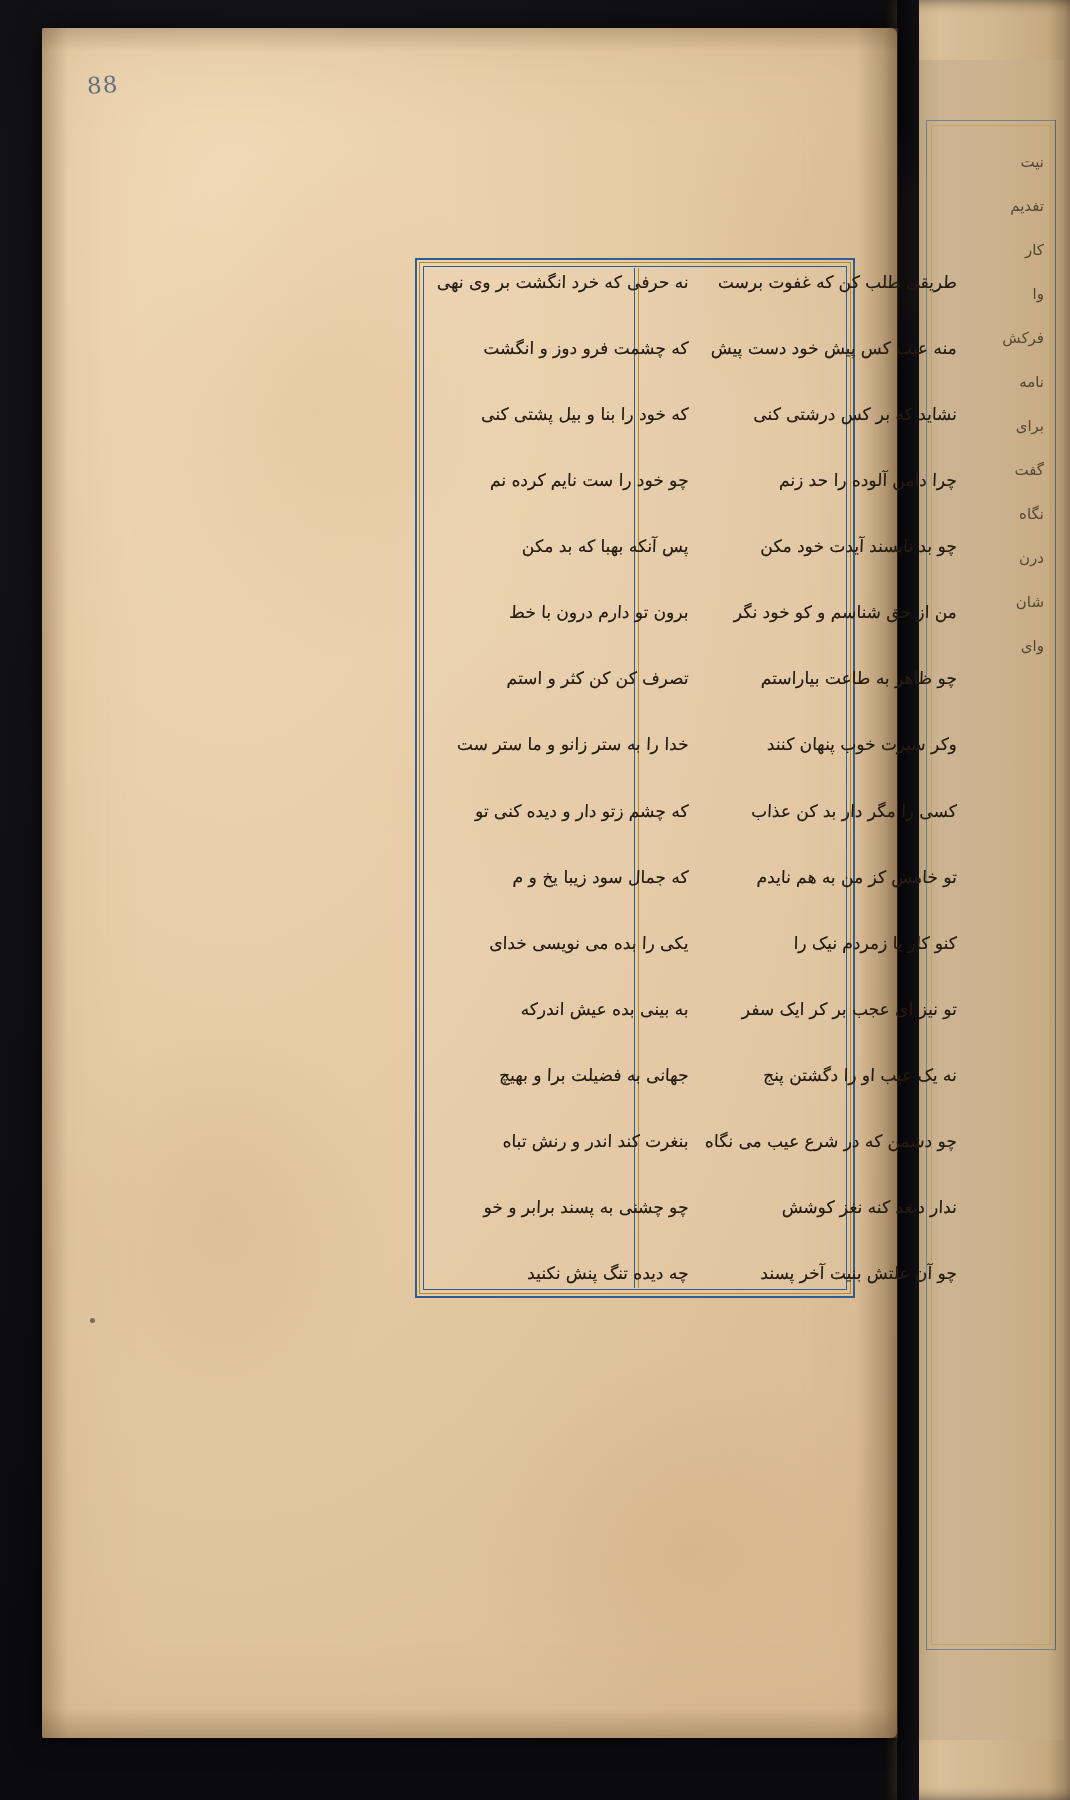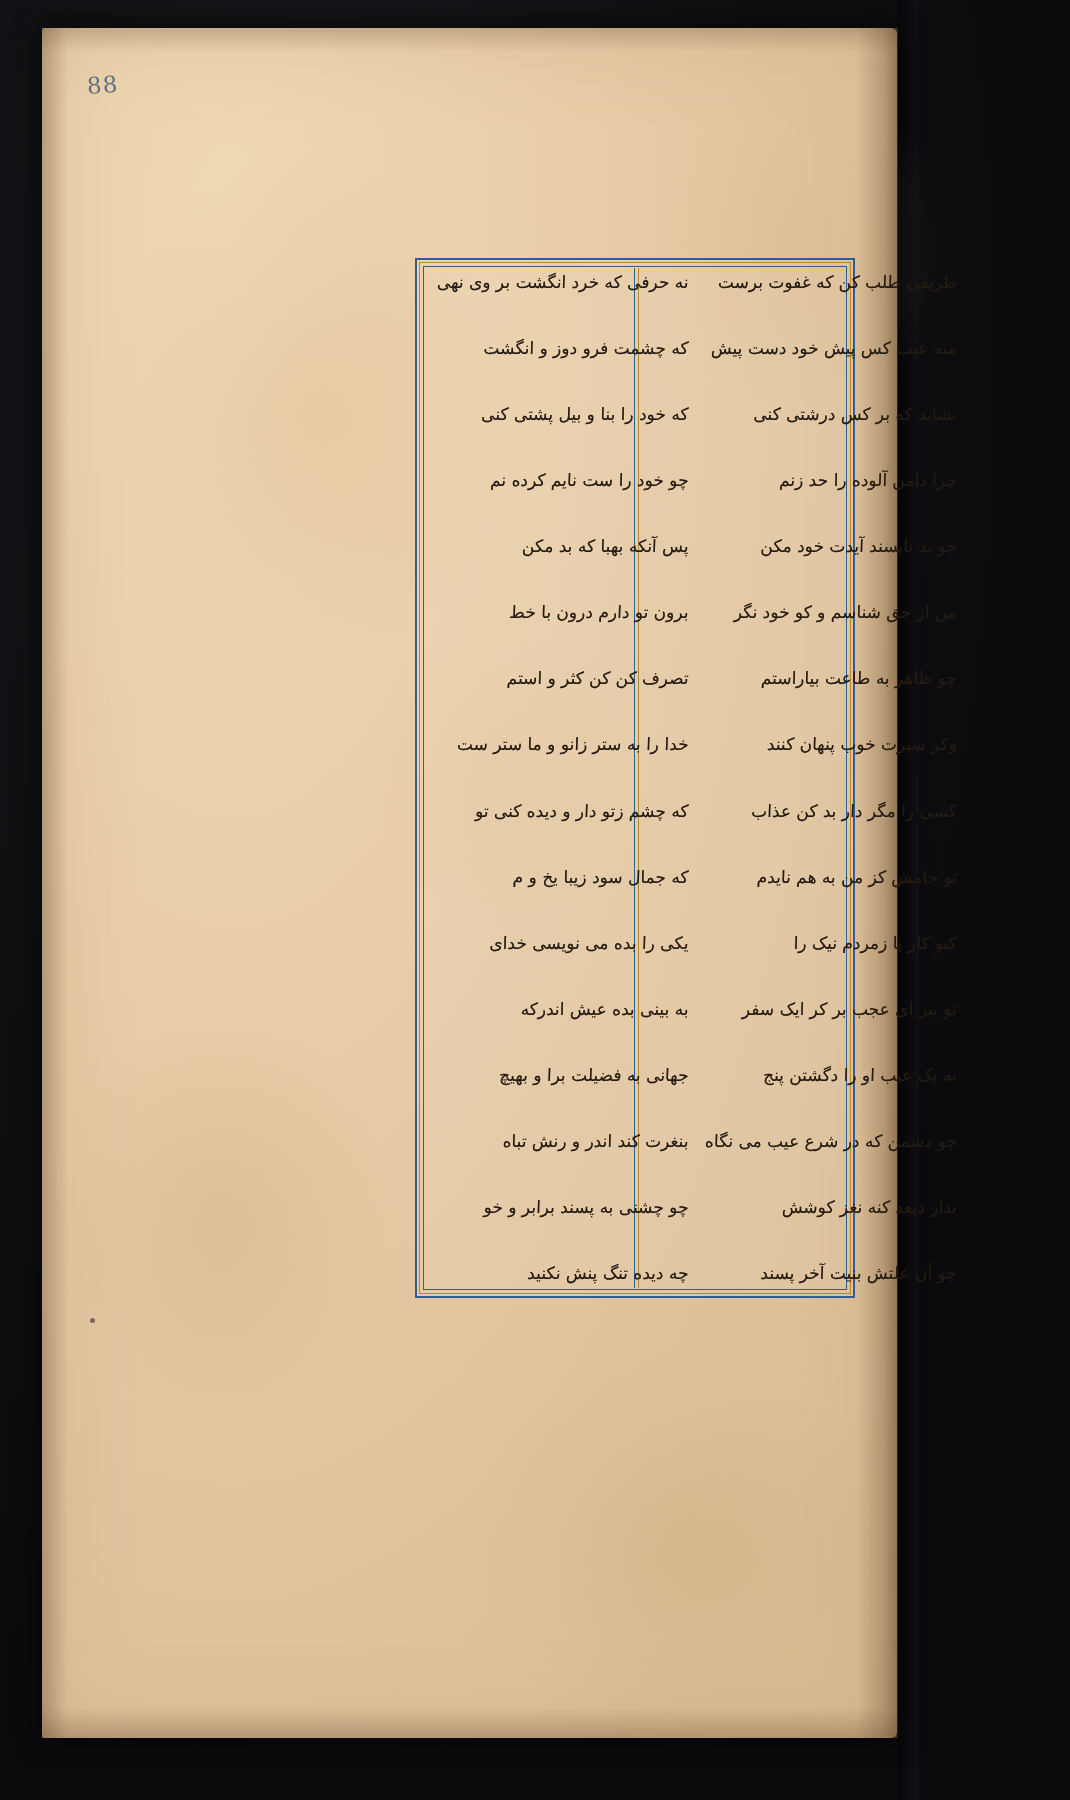--- a/index.html
+++ b/index.html
@@ -245,20 +245,37 @@
     background: linear-gradient(to right, #07070a, #121015);
   }
 </style>
 </head>
 <body>
 
 <div id="page">
 
   <div class="backdrop"></div>
 
+  <div class="adjacent-page">
+    <div class="apage-inner"></div>
+    <div class="adjacent-rule"></div>
+    <div class="adjacent-divider"></div>
+    <div class="adjacent-text">نیت
+تفدیم
+کار
+وا
+فرکش
+نامه
+برای
+گفت
+نگاه
+درن
+شان
+وای</div>
+  </div>
 
   <div class="gap-dark"></div>
 
   <div id="folio">
     <div class="stain s1"></div>
     <div class="stain s2"></div>
     <div class="stain s3"></div>
     <div class="stain s4"></div>
     <div class="stain s5"></div>
 

